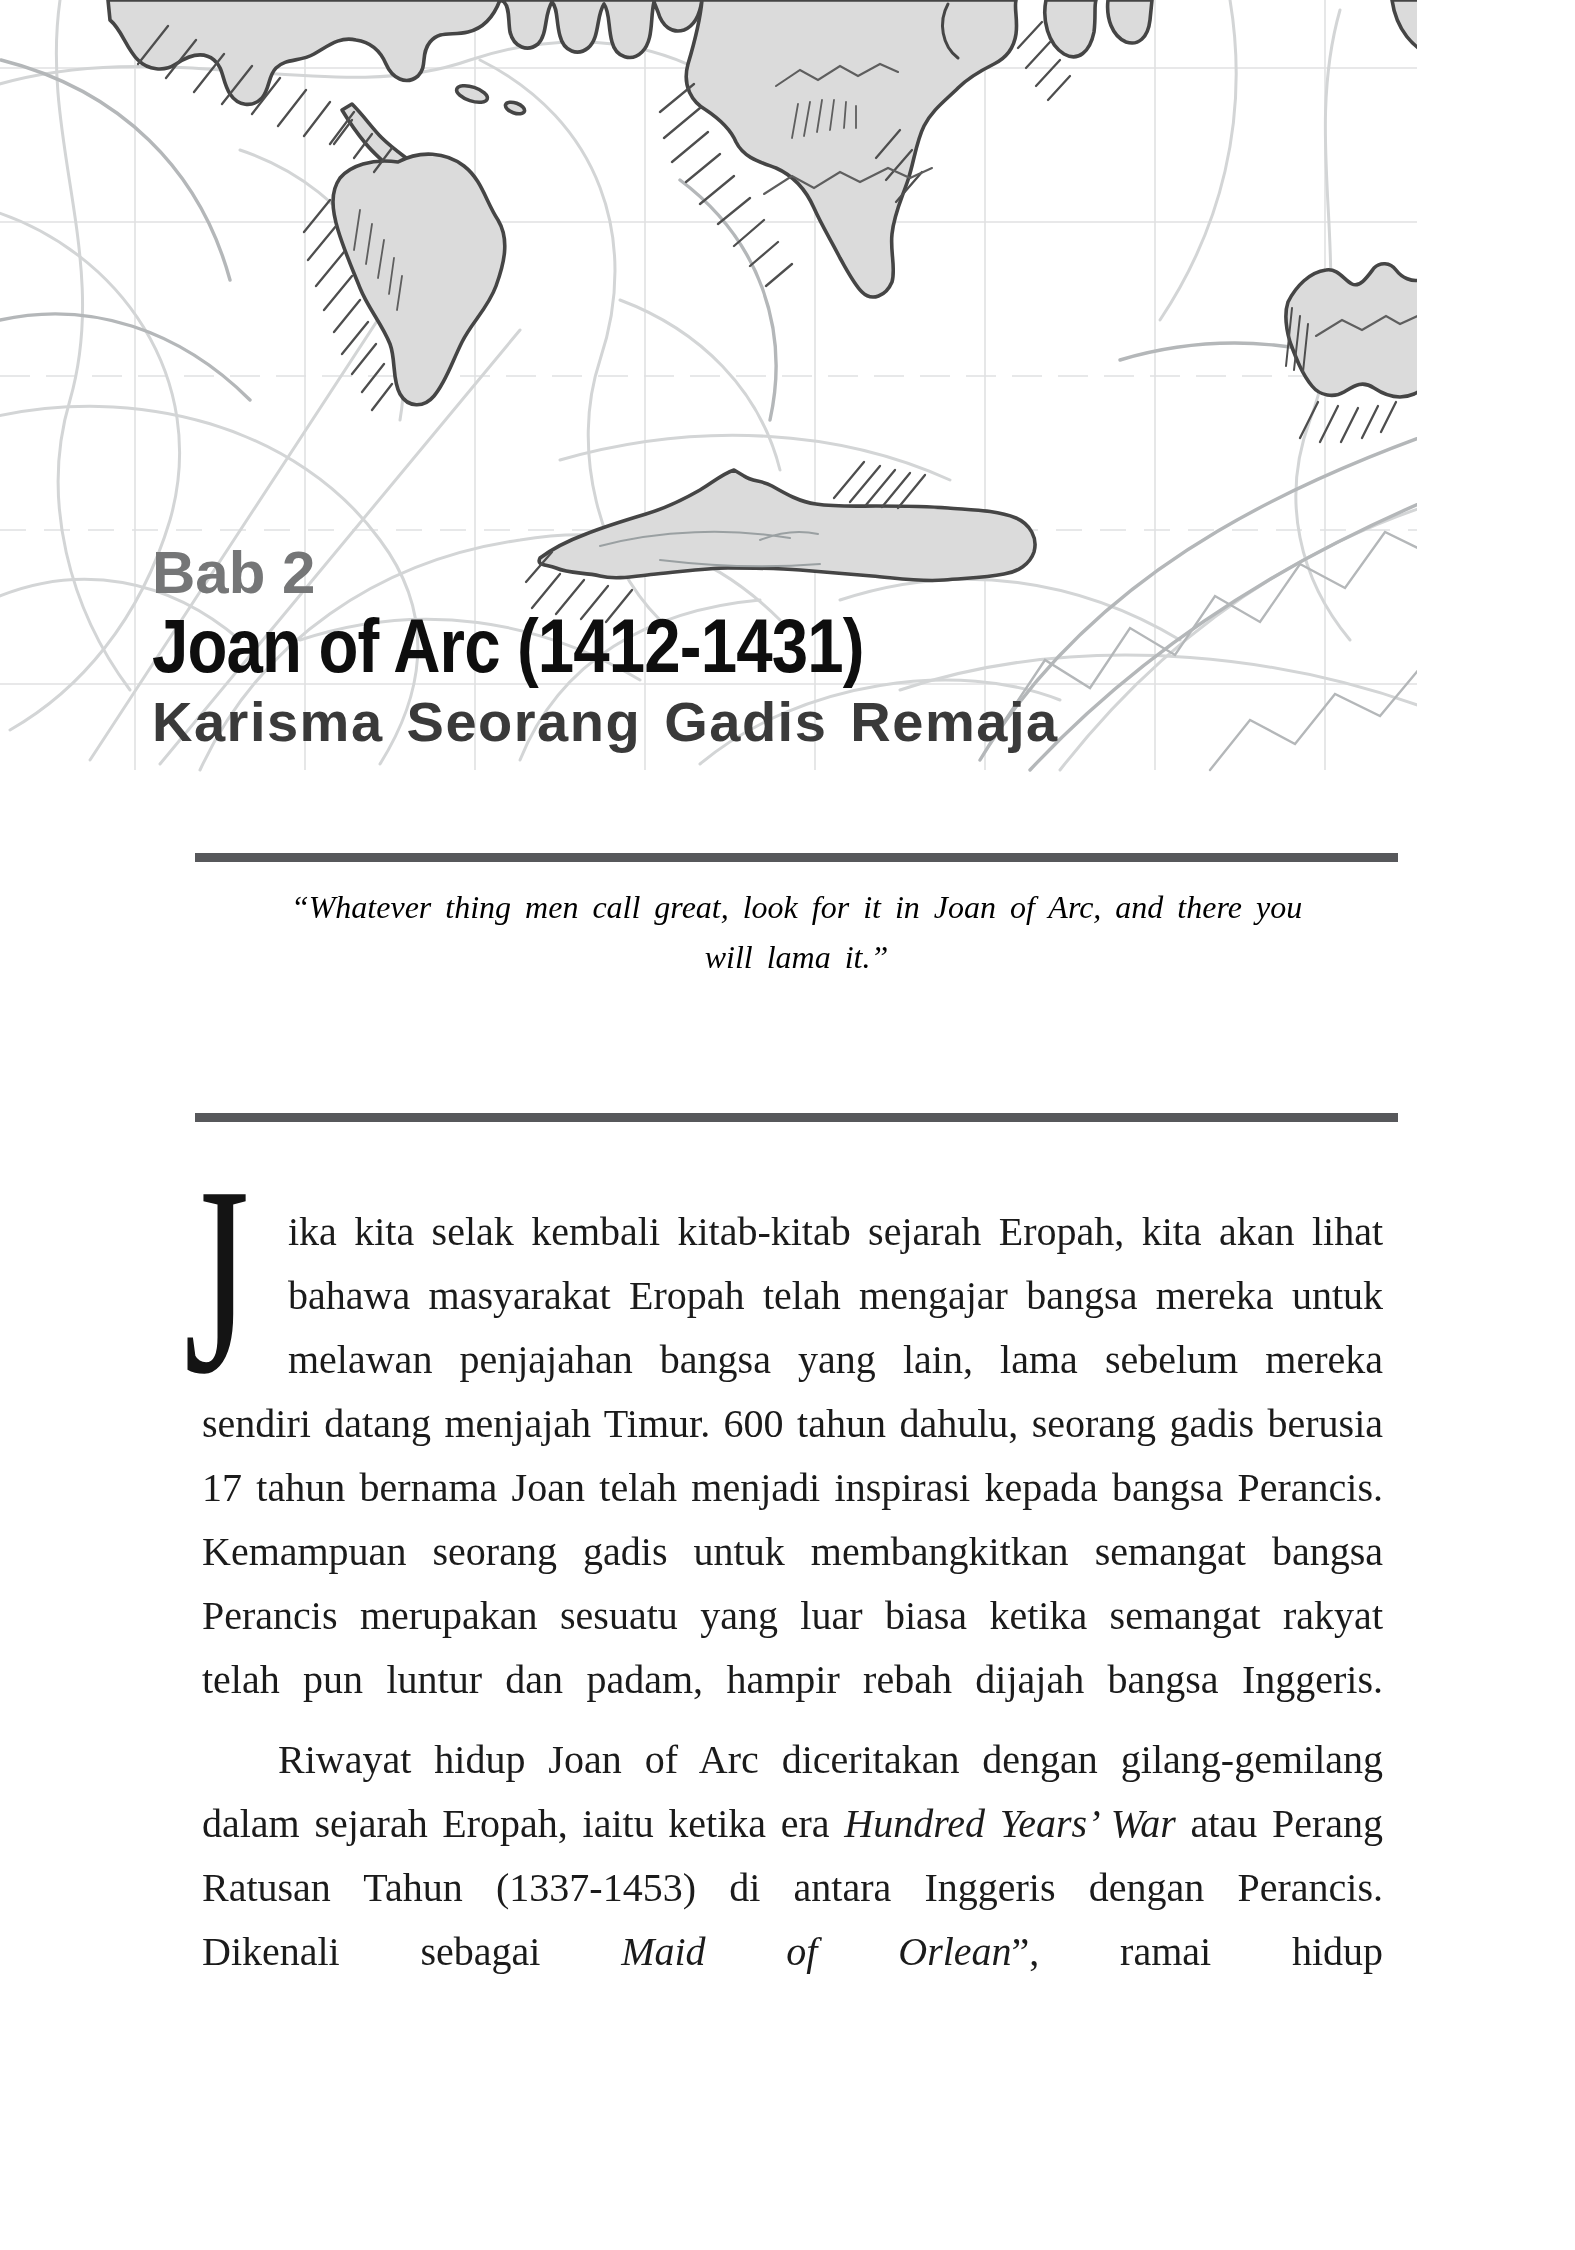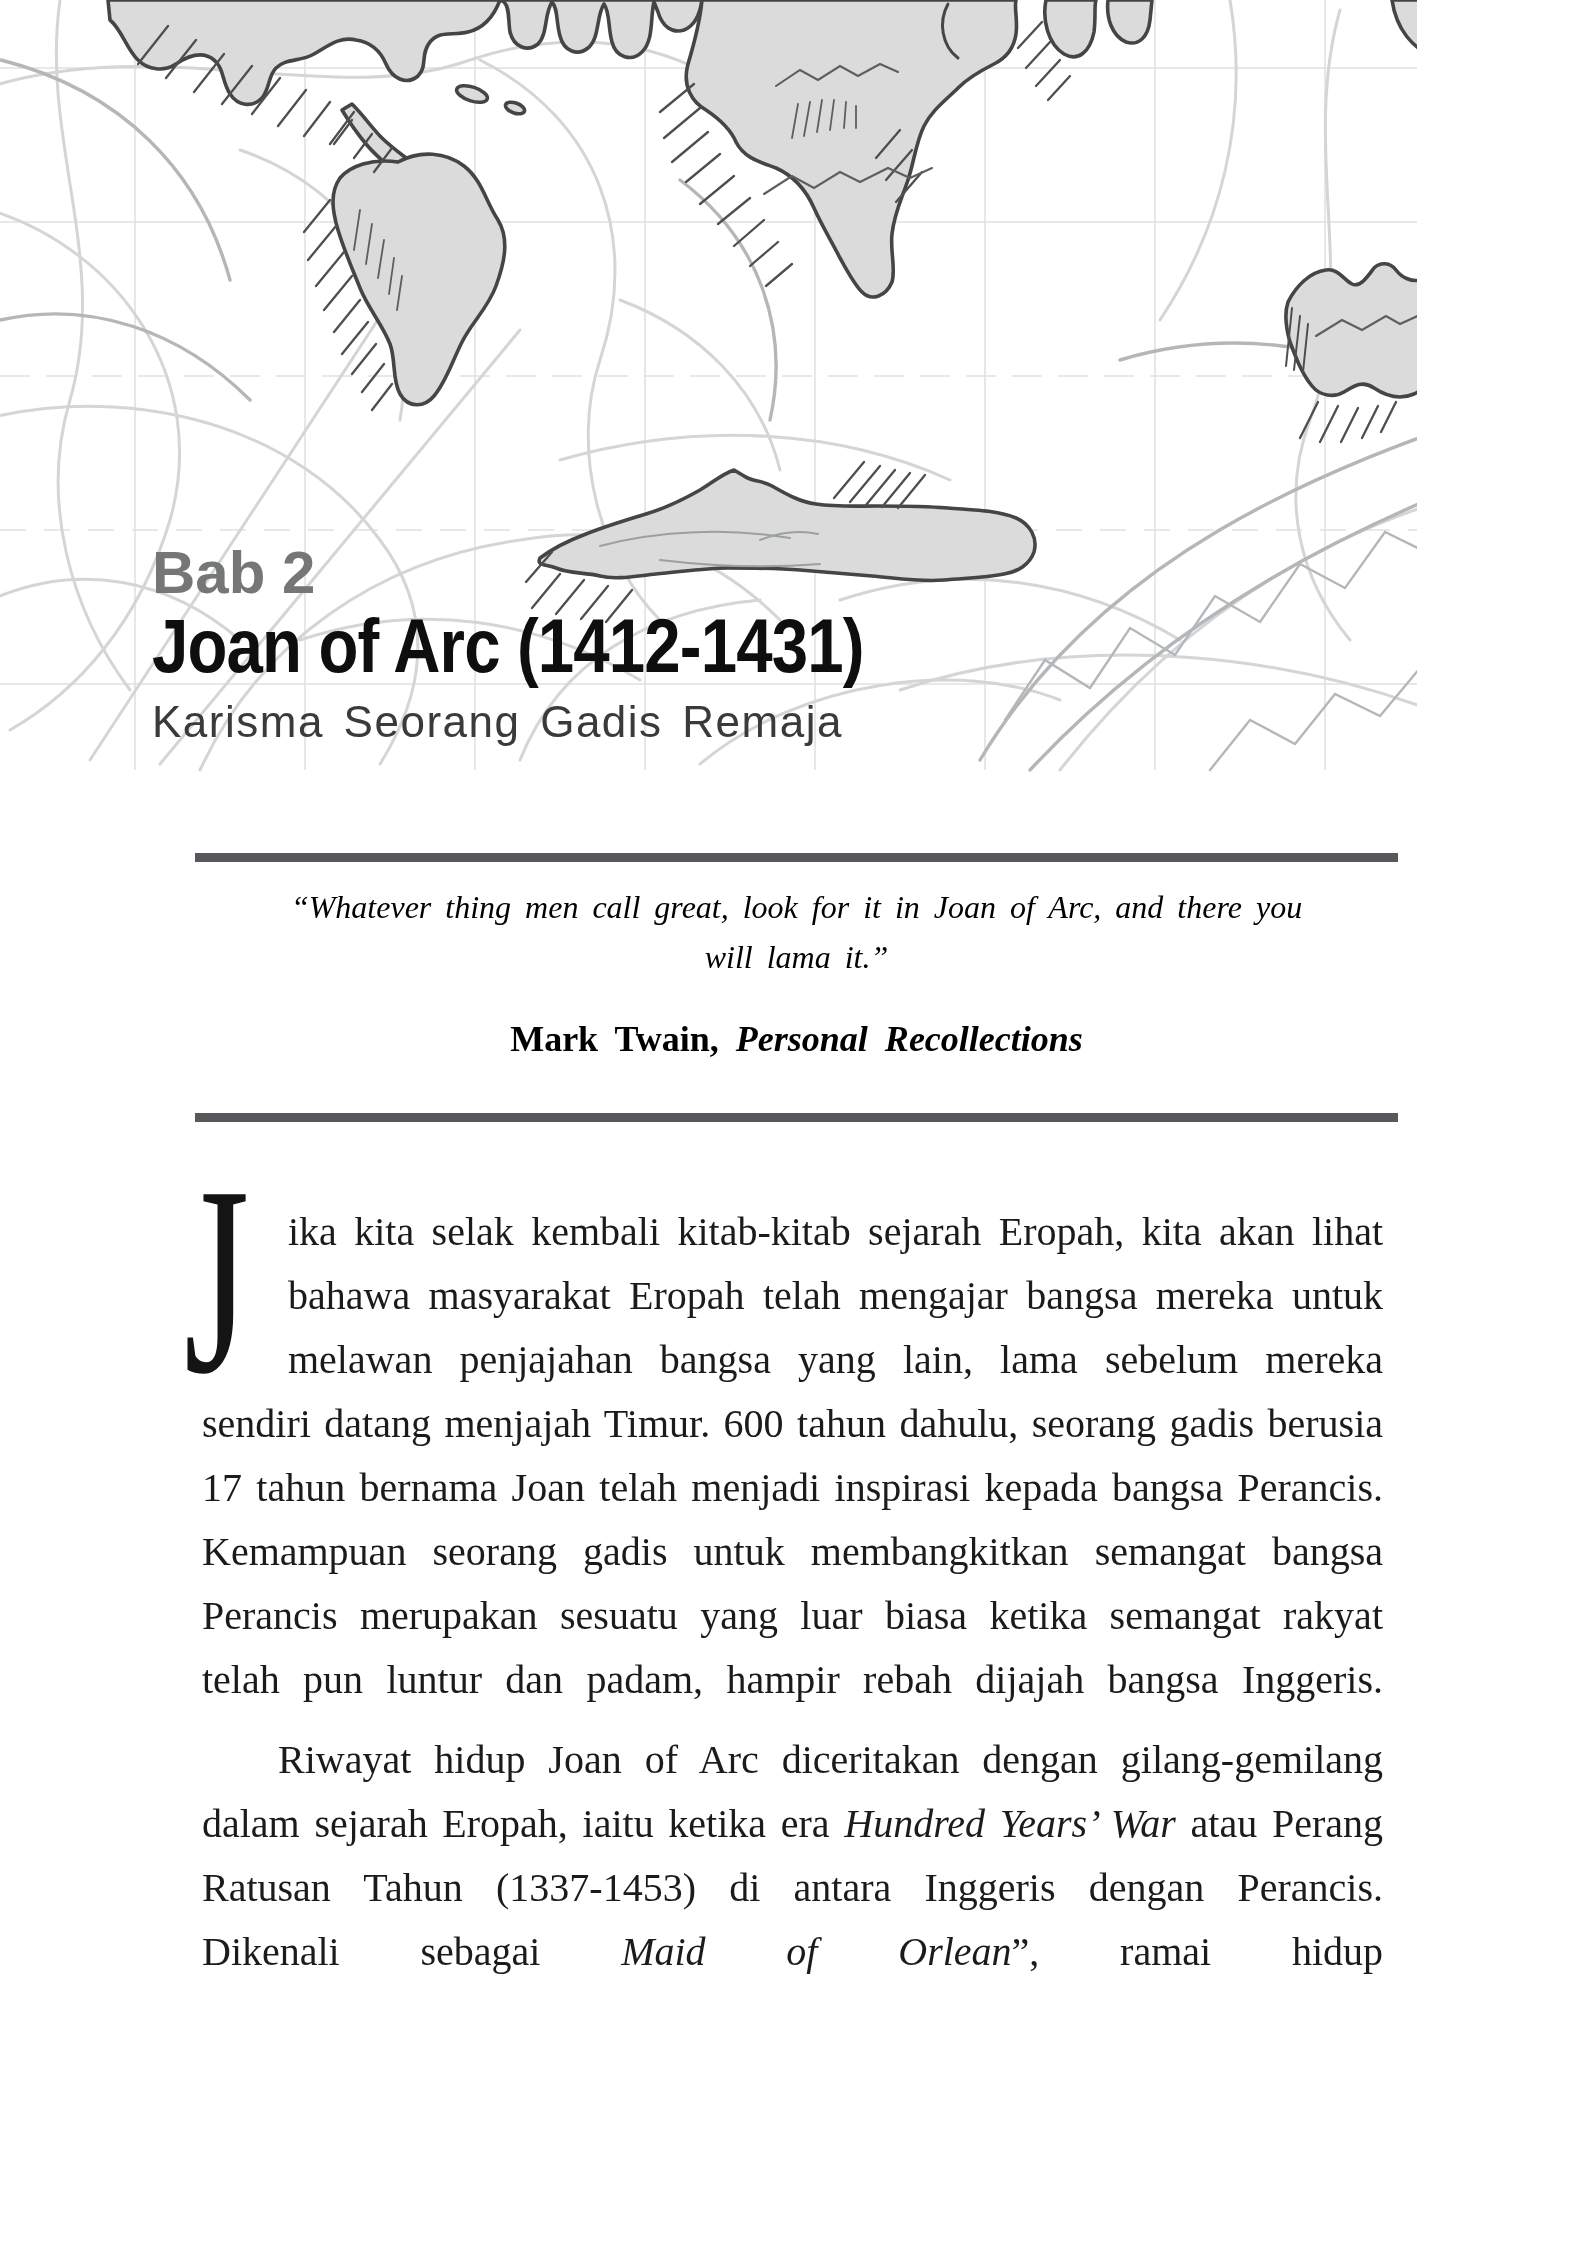--- a/index.html
+++ b/index.html
@@ -28,21 +28,21 @@
     letter-spacing:0px;
   }
   .chapter-title{
     left:152px;top:605px;font-family:"Liberation Sans",sans-serif;
     font-weight:700;font-size:76px;line-height:82px;color:var(--title-text);
     letter-spacing:-1px;transform:scaleX(0.86);transform-origin:left top;
     white-space:nowrap;
   }
   .chapter-subtitle{
     left:152px;top:696px;font-family:"Liberation Sans",sans-serif;
-    font-weight:400;font-size:44px;line-height:52px;color:var(--subtitle-text);
+    font-weight:700;font-size:56px;line-height:52px;color:var(--subtitle-text);
     letter-spacing:1.5px;word-spacing:6px;white-space:nowrap;
   }
 
   
   .rule{left:195px;width:1203px;height:9px;background:var(--rule);}
   .rule-top{top:853px;}
   .rule-bottom{top:1113px;}
   .quote{
     left:195px;top:882px;width:1203px;text-align:center;
     font-style:italic;font-size:32px;line-height:50px;color:#000;
@@ -173,23 +173,20 @@
 
   <div class="layer chapter-label">Bab 2</div>
   <div class="layer chapter-title">Joan of Arc (1412-1431)</div>
   <div class="layer chapter-subtitle">Karisma Seorang Gadis Remaja</div>
 
   <div class="layer rule rule-top"></div>
   <div class="layer quote">
     <div>“Whatever thing men call great, look for it in Joan of Arc, and there you</div>
     <div>will lama it.”</div>
   </div>
-  <div class="layer attribution">
-    <span class="name">Mark Twain, </span><span class="work">Personal Recollections</span>
-  </div>
   <div class="layer rule rule-bottom"></div>
 
   <div class="dropcap">J</div>
 
   <div class="layer body-copy">
     <p><span class="dc-spacer"></span><span>ika kita selak kembali kitab-kitab sejarah Eropah, kita akan lihat bahawa masyarakat Eropah telah mengajar bangsa mereka untuk melawan penjajahan bangsa yang lain, lama sebelum mereka sendiri datang menjajah Timur. 600 tahun dahulu, seorang gadis berusia 17 tahun bernama Joan telah menjadi inspirasi kepada bangsa Perancis. Kemampuan seorang gadis untuk membangkitkan semangat bangsa Perancis merupakan sesuatu yang luar biasa ketika semangat rakyat telah pun luntur dan padam, hampir rebah dijajah bangsa Inggeris.</span></p>
     <p class="second"><span>Riwayat hidup Joan of Arc diceritakan dengan gilang-gemilang dalam sejarah Eropah, iaitu ketika era </span><span class="ital">Hundred Years’ War</span><span> atau Perang Ratusan Tahun (1337-1453) di antara Inggeris dengan Perancis. Dikenali sebagai </span><span class="ital">Maid of Orlean</span><span>”, ramai hidup</span></p>
   </div>
 
 </div>

